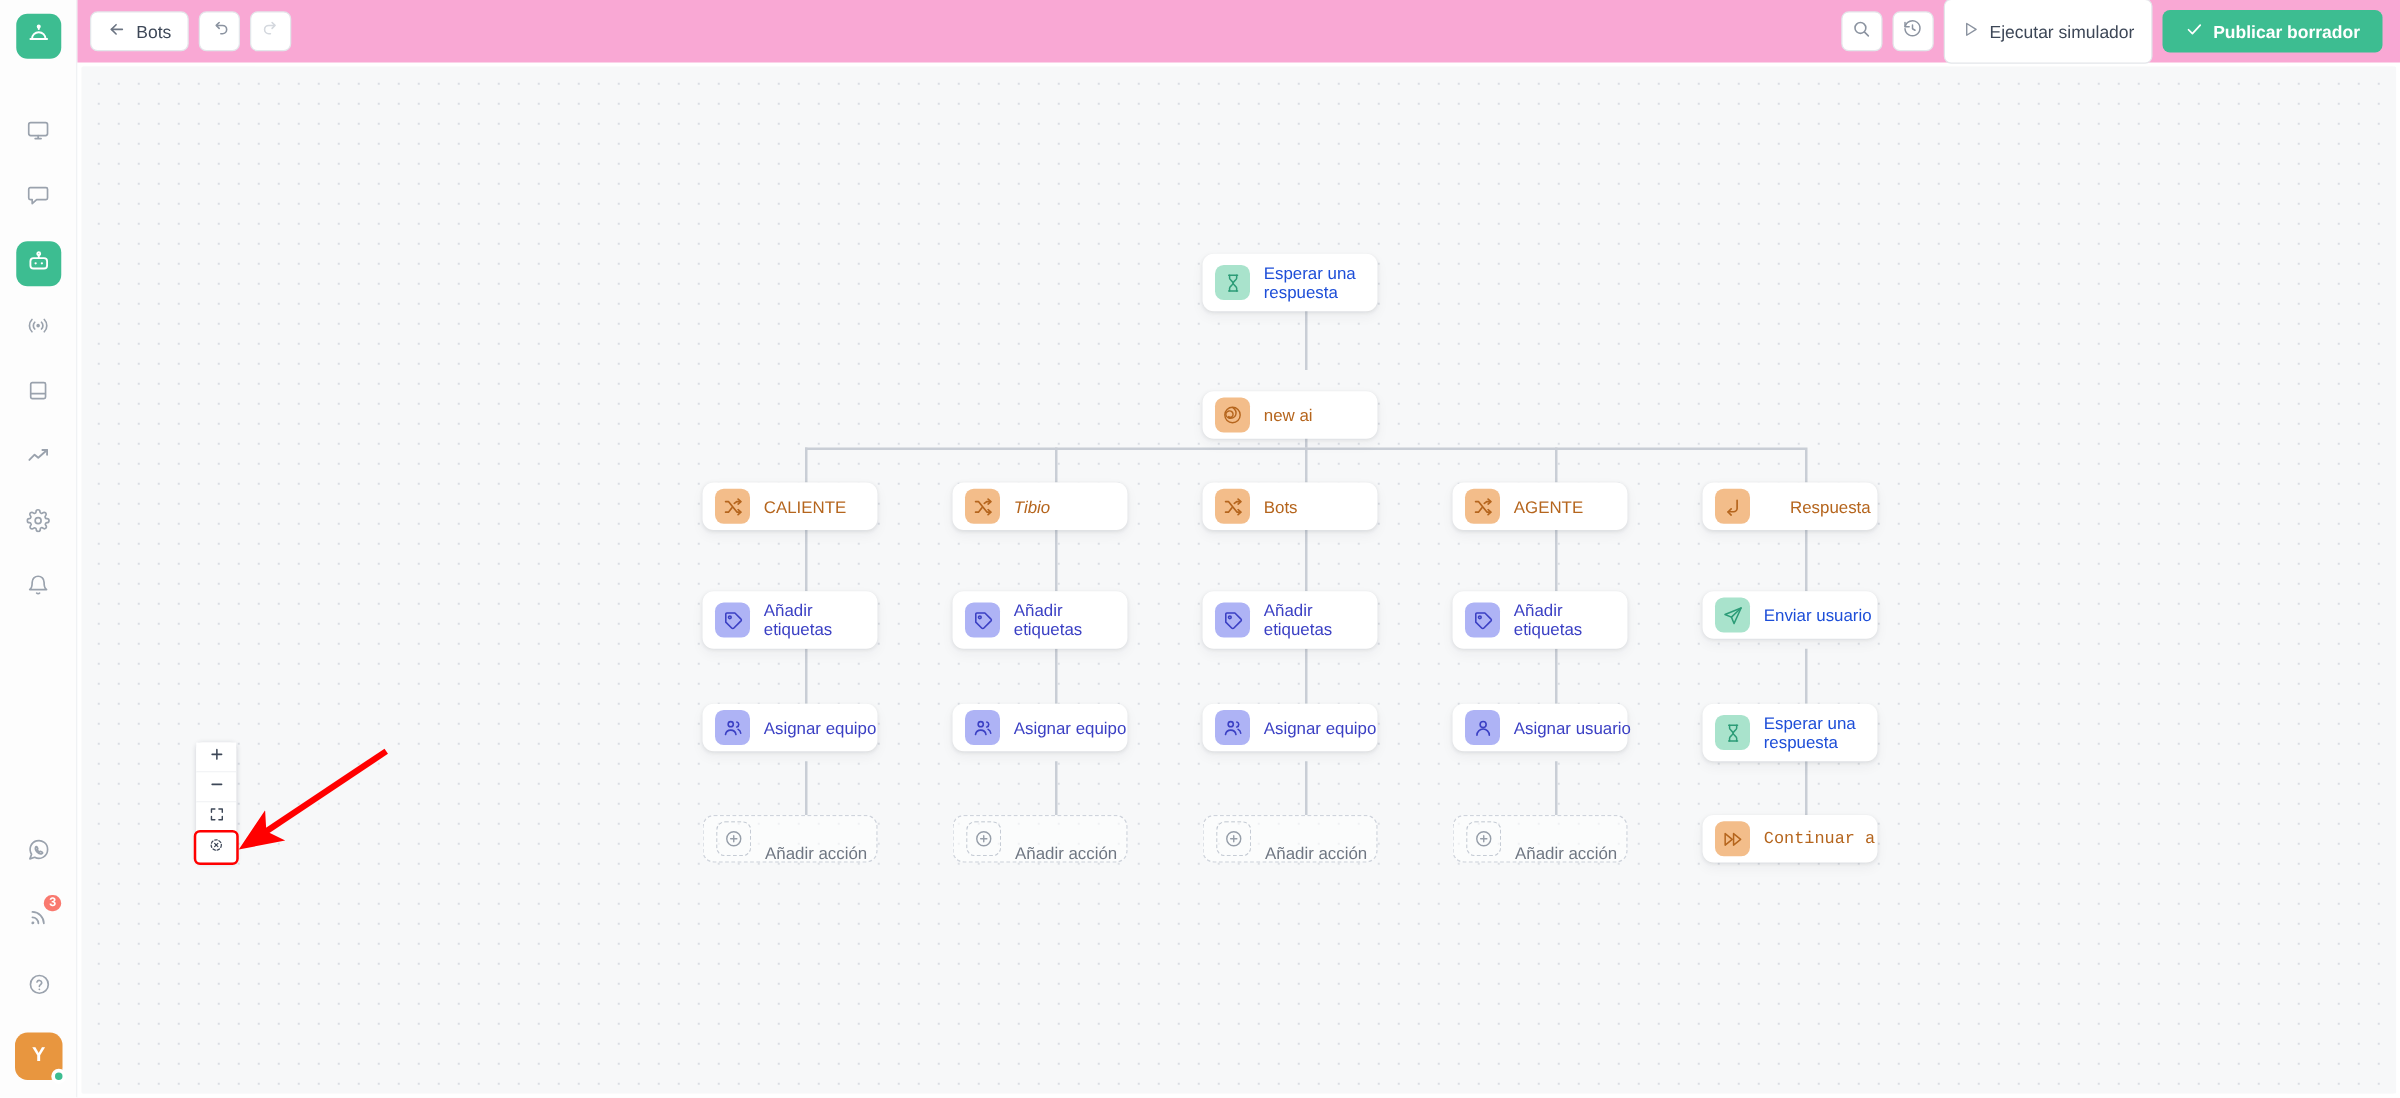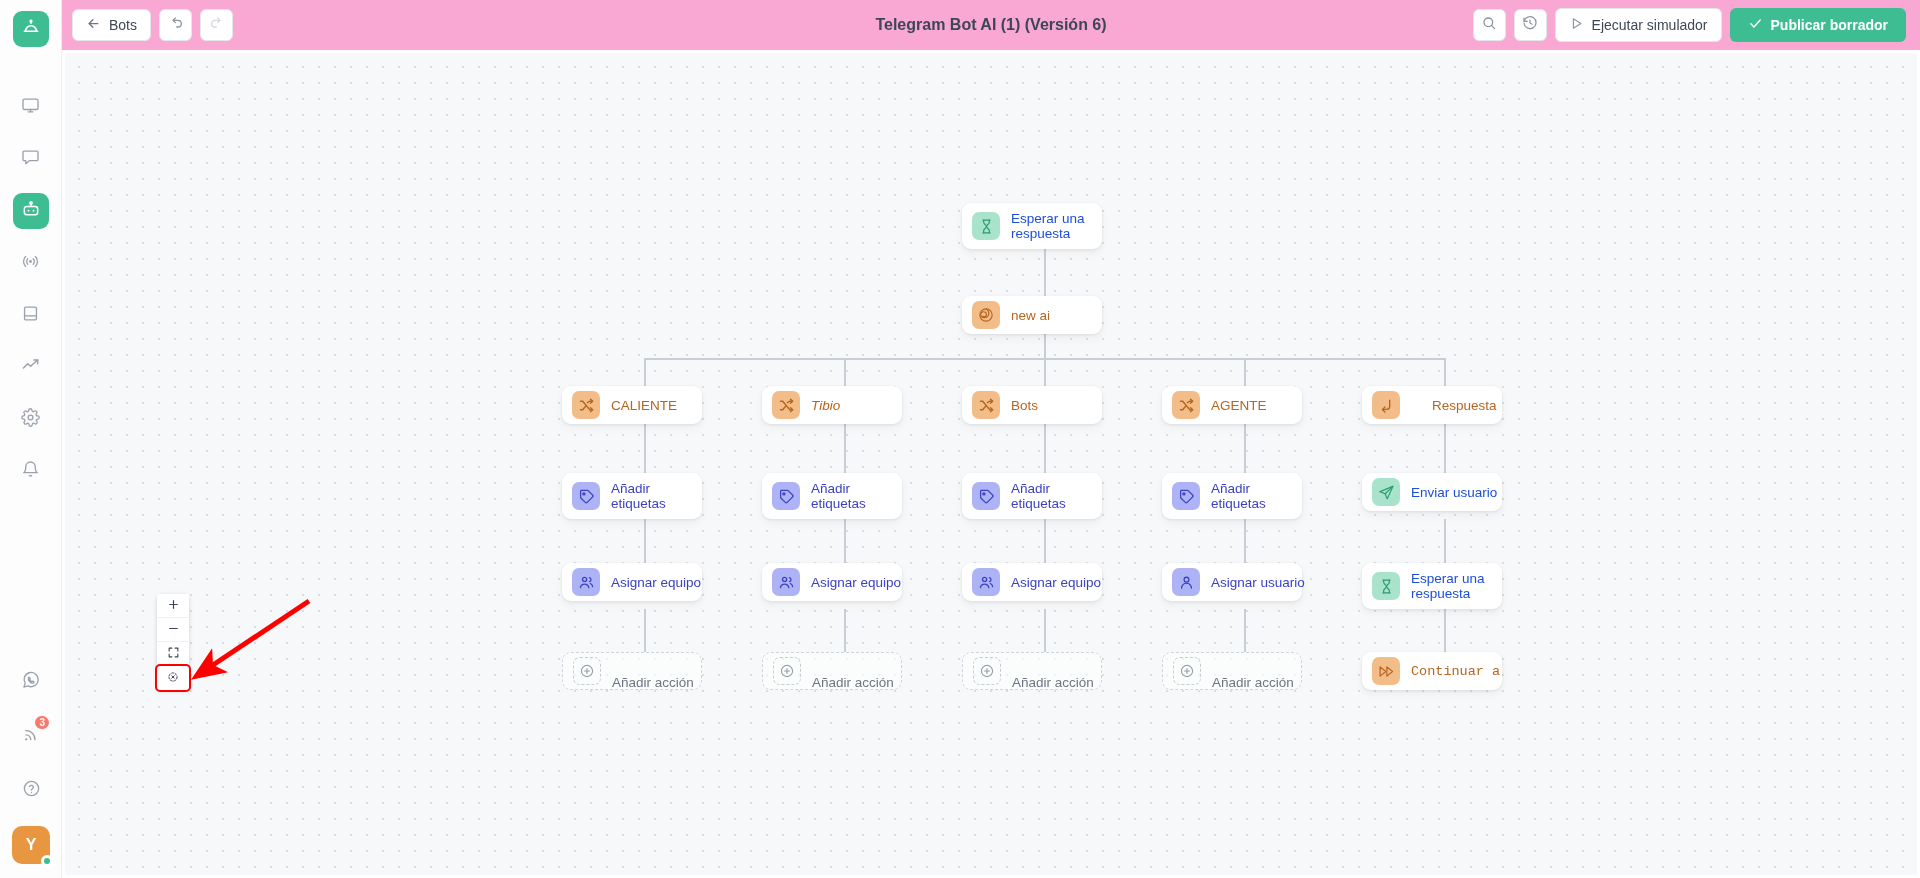--- a/index.html
+++ b/index.html
@@ -313,41 +313,40 @@
         <div class="btn-icon disabled">
           <span>
             <svg width="16" height="16" viewBox="0 0 24 24" fill="none" stroke="currentColor" stroke-width="1.9" stroke-linecap="round" stroke-linejoin="round">
                 <path d="M16 8H9a5 5 0 0 0 0 10h2"></path>
                 <path d="M13 4.5L16.5 8 13 11.5"></path>
               </svg>
           </span>
         </div>
       </div>
 
-      <div class="tb-title">Telegram Bot AI (1) (Versión 6)</div>
 
       <div class="tb-right">
         <div class="btn-icon">
           <span>
             <svg width="16" height="16" viewBox="0 0 24 24" fill="none" stroke="currentColor" stroke-width="1.9" stroke-linecap="round">
                 <circle cx="11" cy="11" r="6.5"></circle>
                 <path d="M16 16l4.5 4.5"></path>
               </svg>
           </span>
         </div>
         <div class="btn-icon">
           <span>
             <svg width="16" height="16" viewBox="0 0 24 24" fill="none" stroke="currentColor" stroke-width="1.8" stroke-linecap="round" stroke-linejoin="round">
                 <path d="M3.2 9.4A9 9 0 1 1 3 12"></path>
                 <path d="M3 4.5V9.5H8"></path>
                 <path d="M12 7.5V12l3 1.8"></path>
               </svg>
           </span>
         </div>
-        <div class="btn-outline" style="height:34px">
+        <div class="btn-outline" style="height:52px">
           <span>
             <svg width="15" height="15" viewBox="0 0 24 24" fill="none" stroke="#8b93a0" stroke-width="1.8" stroke-linejoin="round">
                 <path d="M7 4.5l12 7.5-12 7.5z"></path>
               </svg>
           </span>
           <span>Ejecutar simulador</span>
         </div>
         <div class="btn-primary">
           <span>
             <svg width="15" height="15" viewBox="0 0 24 24" fill="none" stroke="#ffffff" stroke-width="2.2" stroke-linecap="round" stroke-linejoin="round">
@@ -388,21 +387,21 @@
             <div class="node" style="left: 897px; top: 150px; width: 140px; height: 46px;">
               <div class="n-ic green">
                 <svg width="17" height="17" viewBox="0 0 24 24" fill="none" stroke="currentColor" stroke-width="1.7" stroke-linecap="round" stroke-linejoin="round">
                   <path d="M7 3h10M7 21h10"></path>
                   <path d="M8 3v3.5c0 2 4 3.5 4 5.5s-4 3.5-4 5.5V21"></path>
                   <path d="M16 3v3.5c0 2-4 3.5-4 5.5s4 3.5 4 5.5V21"></path>
                 </svg>
               </div>
               <div class="n-lb green" style="max-width: 84px;">Esperar una respuesta</div>
             </div>
-            <div class="node" style="left: 897px; top: 243px; width: 140px; height: 38px;">
+            <div class="node" style="left: 897px; top: 260px; width: 140px; height: 38px;">
               <div class="n-ic orange">
                 <svg width="18" height="18" viewBox="0 0 24 24" fill="none" stroke="currentColor" stroke-width="1.5">
                   <circle cx="12" cy="12" r="8.2"></circle>
                   <path d="M12 3.8c3 2 4.4 5.2 3.4 8.2s-4.6 4.2-7.4 3.2-3.8-3.6-2.6-5.6 4-2.6 5.8-1.2 1.8 4 .4 5.2-3.4.8-4-.6"></path>
                 </svg>
               </div>
               <div class="n-lb orange" style="white-space: nowrap;">new ai</div>
             </div>
             <div class="node" style="left: 497px; top: 333px; width: 140px; height: 38px;">
               <div class="n-ic orange">

